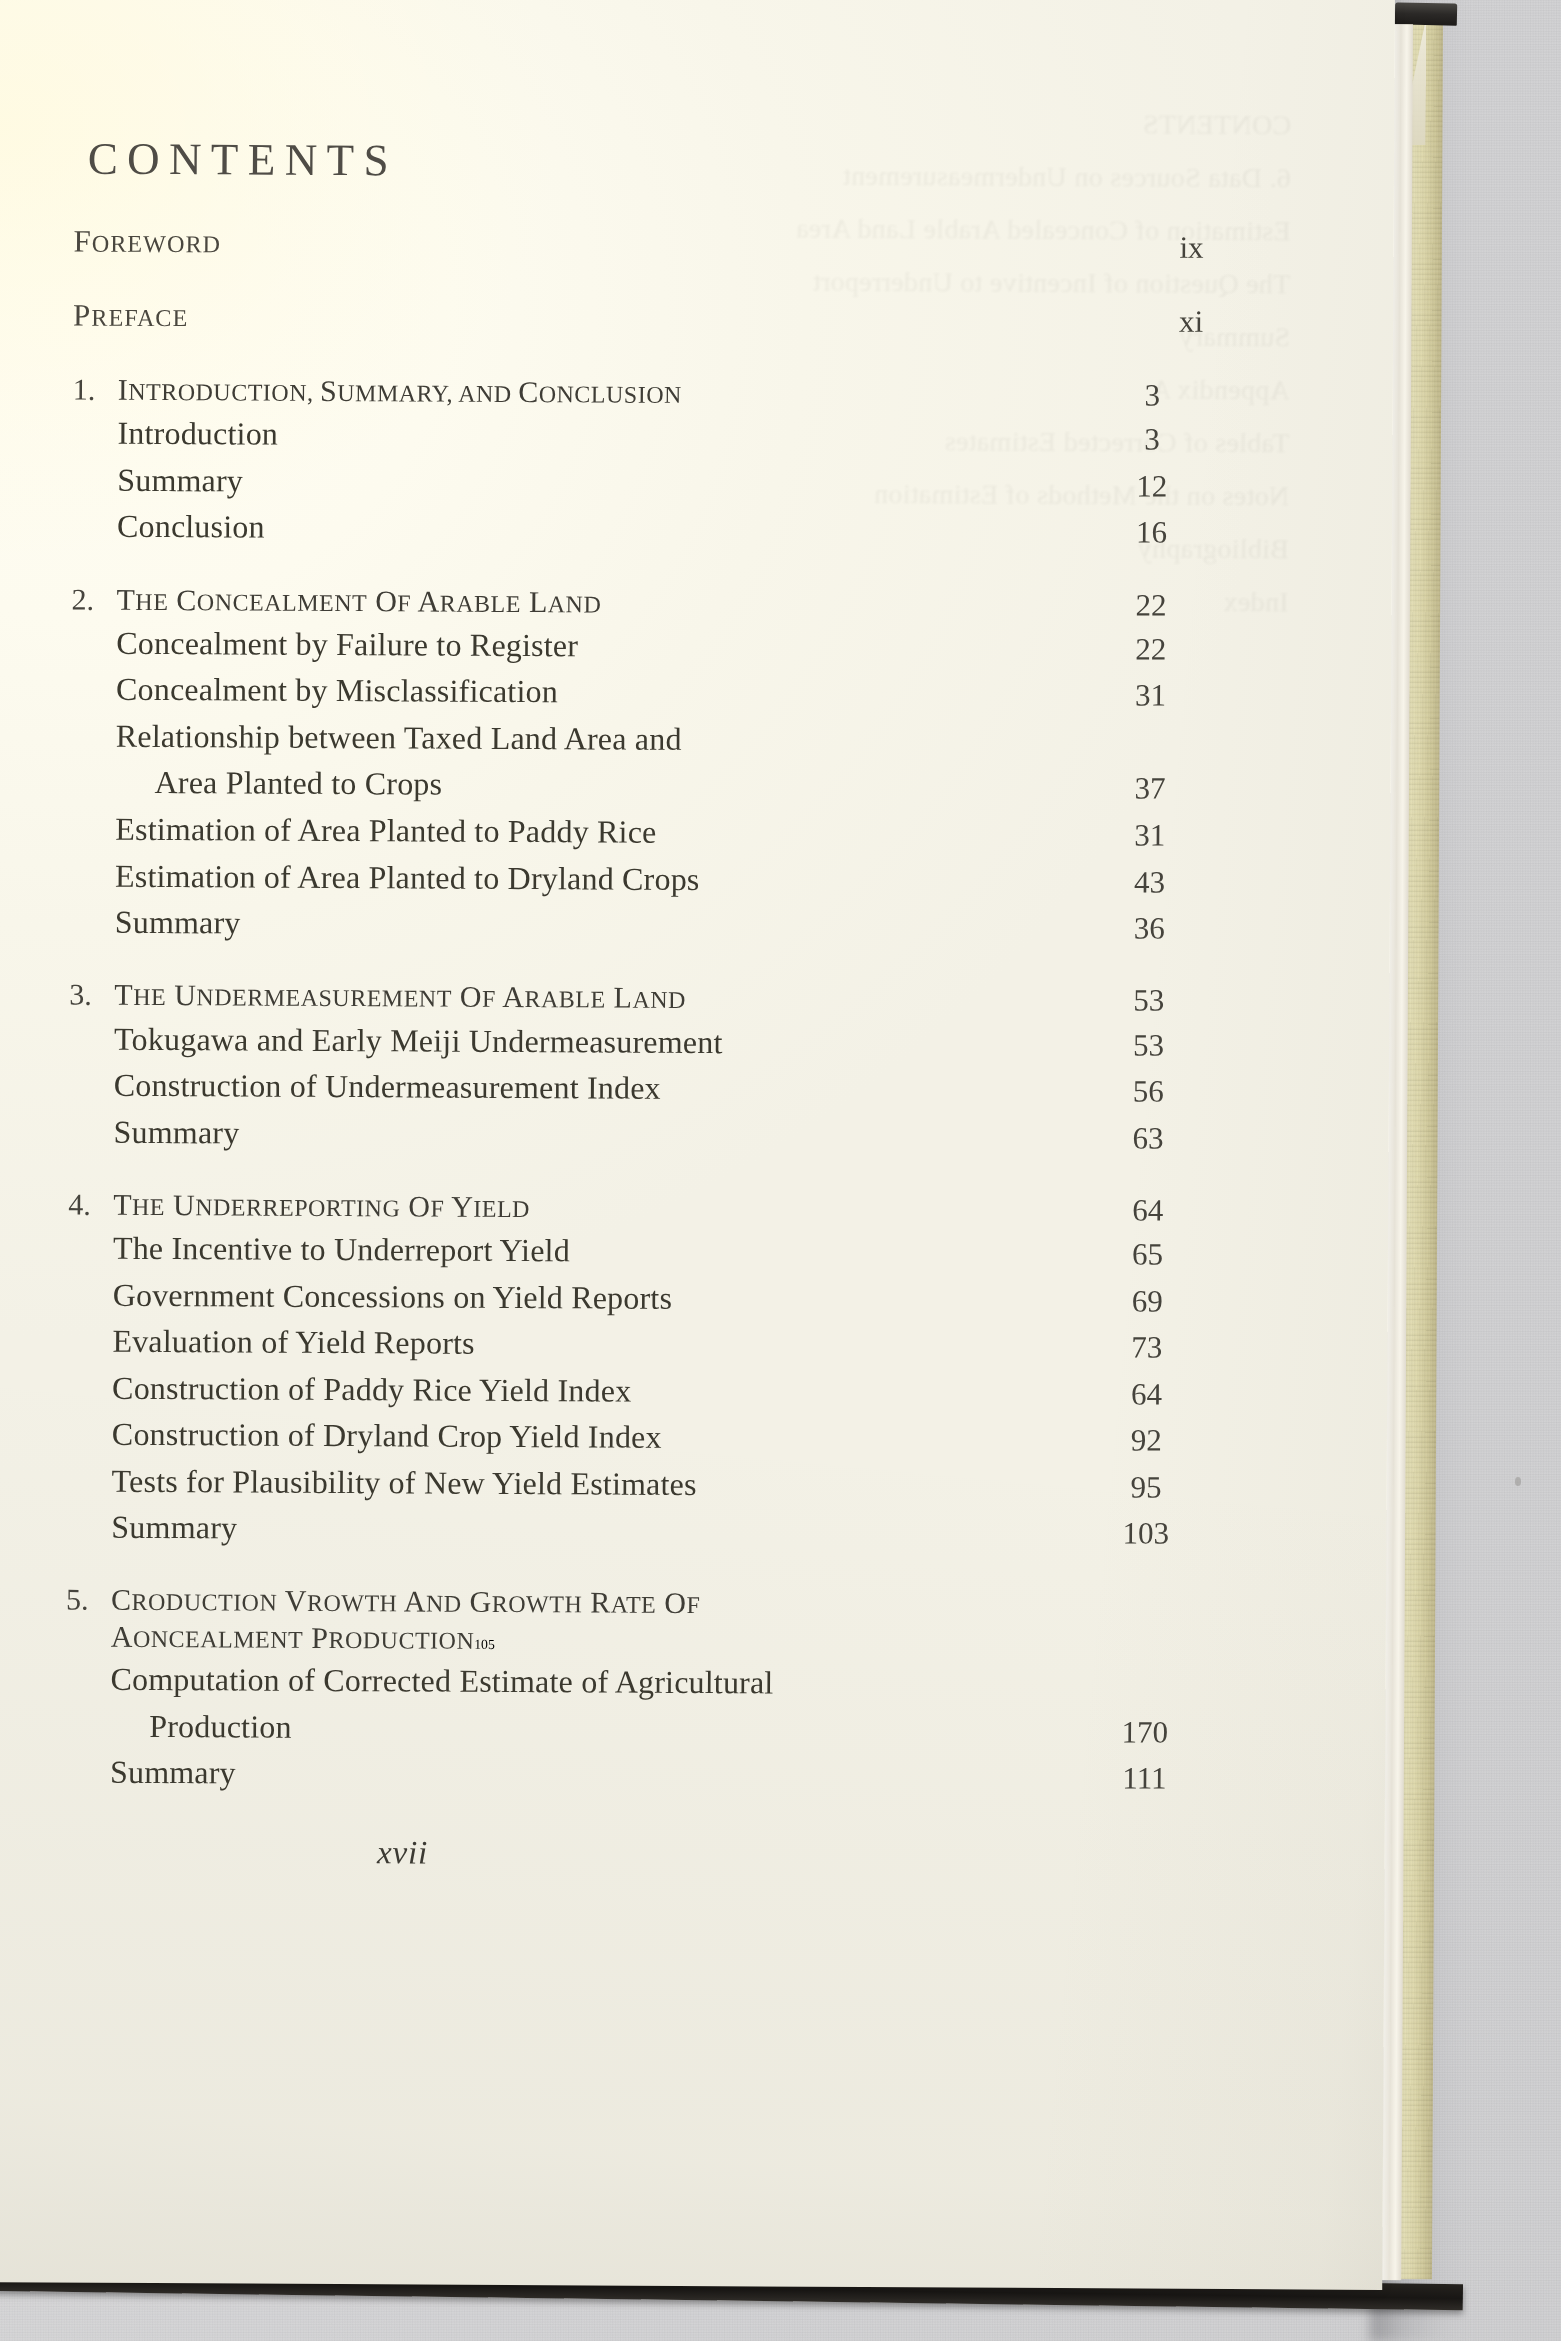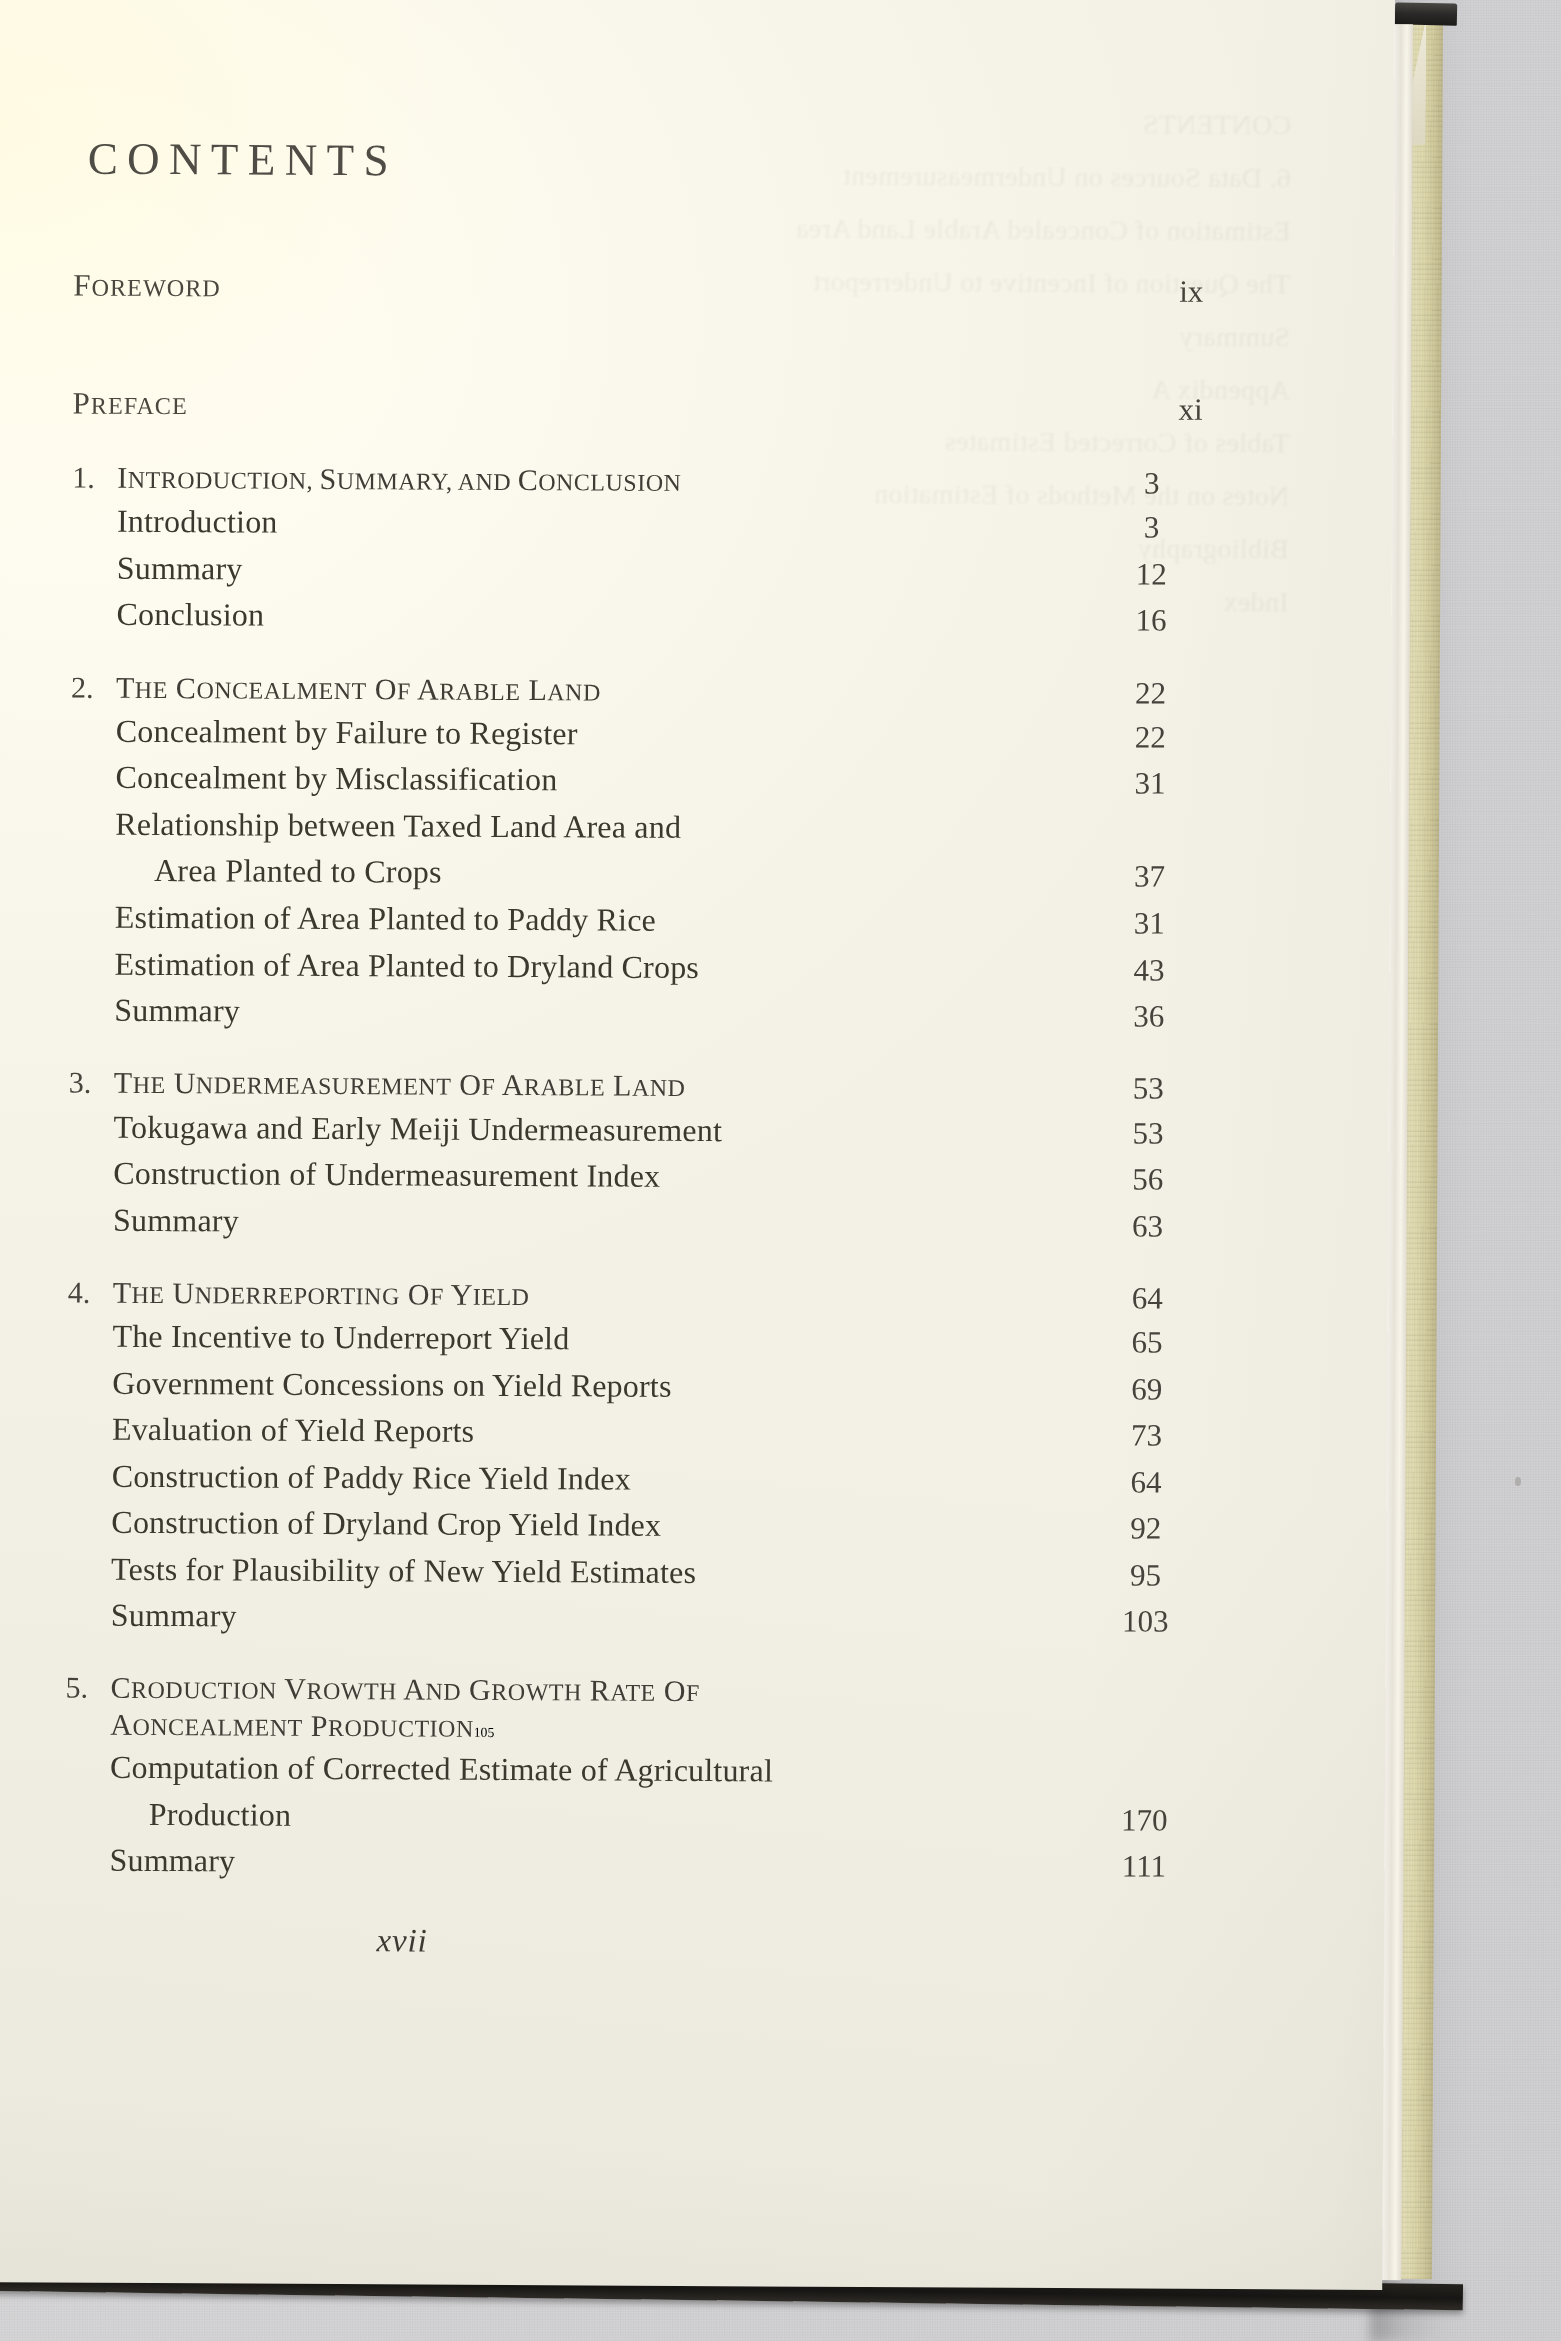--- a/index.html
+++ b/index.html
@@ -200,21 +200,20 @@
     font-weight: 400;
   }
 
   .row {
     display: flex;
     align-items: baseline;
     width: 100%;
   }
   .row .label {
     flex: 0 1 auto;
-    margin-top: 44px;
   }
   .row .filler {
     flex: 1 1 auto;
   }
   .row .pageno {
     flex: 0 0 101px;
     text-align: right;
     font-size: 31px;
     color: #45433c;
     font-family: Liberation Serif, serif;

